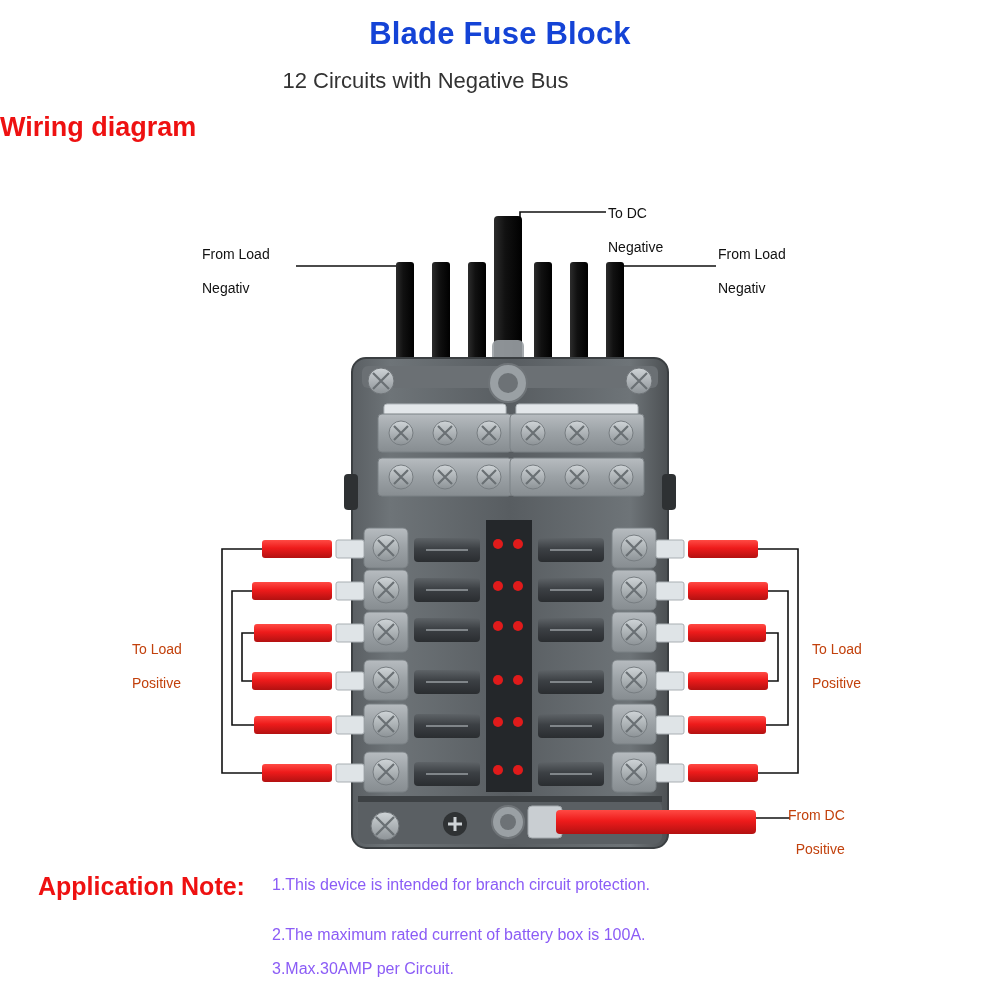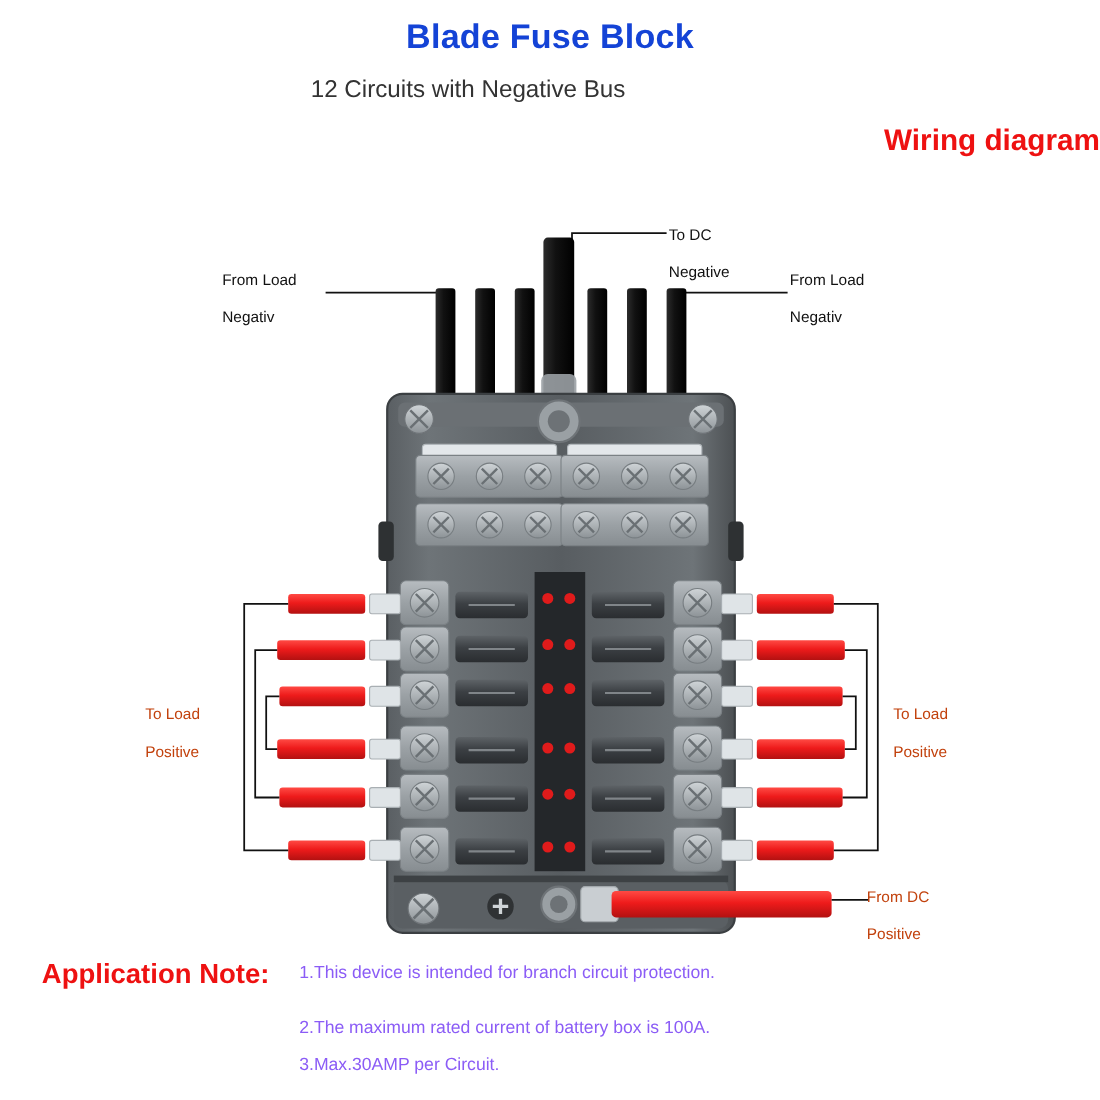--- a/index.html
+++ b/index.html
@@ -38,21 +38,21 @@
     left: 0; top: 68px;
     width: 851px;
     text-align: center;
     font-size: 22px;
     color: #333333;
   }
   .wiring {
     position: absolute;
     left: 0; top: 112px;
     width: 1000px;
-    text-align: right;
+    text-align: left;
     font-size: 27px;
     font-weight: bold;
     color: #ee1111;
   }
 
   
   .lbl {
     position: absolute;
     font-size: 14px;
     color: #111111;
@@ -393,21 +393,21 @@
   <div class="lbl red lbl2" style="left:132px; top:632px;">
     <div>To Load</div>
     <div>Positive</div>
   </div>
 
   <div class="lbl red lbl2" style="left:812px; top:632px;">
     <div>To Load</div>
     <div>Positive</div>
   </div>
 
-  <div class="lbl red lbl2" style="left:788px; top:798px;">
+  <div class="lbl red lbl2" style="left:788px; top:798px;text-align:right;">
     <div>From DC</div>
     <div>Positive</div>
   </div>
 
   <div class="note-head">Application Note:</div>
   <div class="note-line n1">1.This device is intended for branch circuit protection.</div>
   <div class="note-line n2">2.The maximum rated current of battery box is 100A.</div>
   <div class="note-line n3">3.Max.30AMP per Circuit.</div>
 
 </div>

